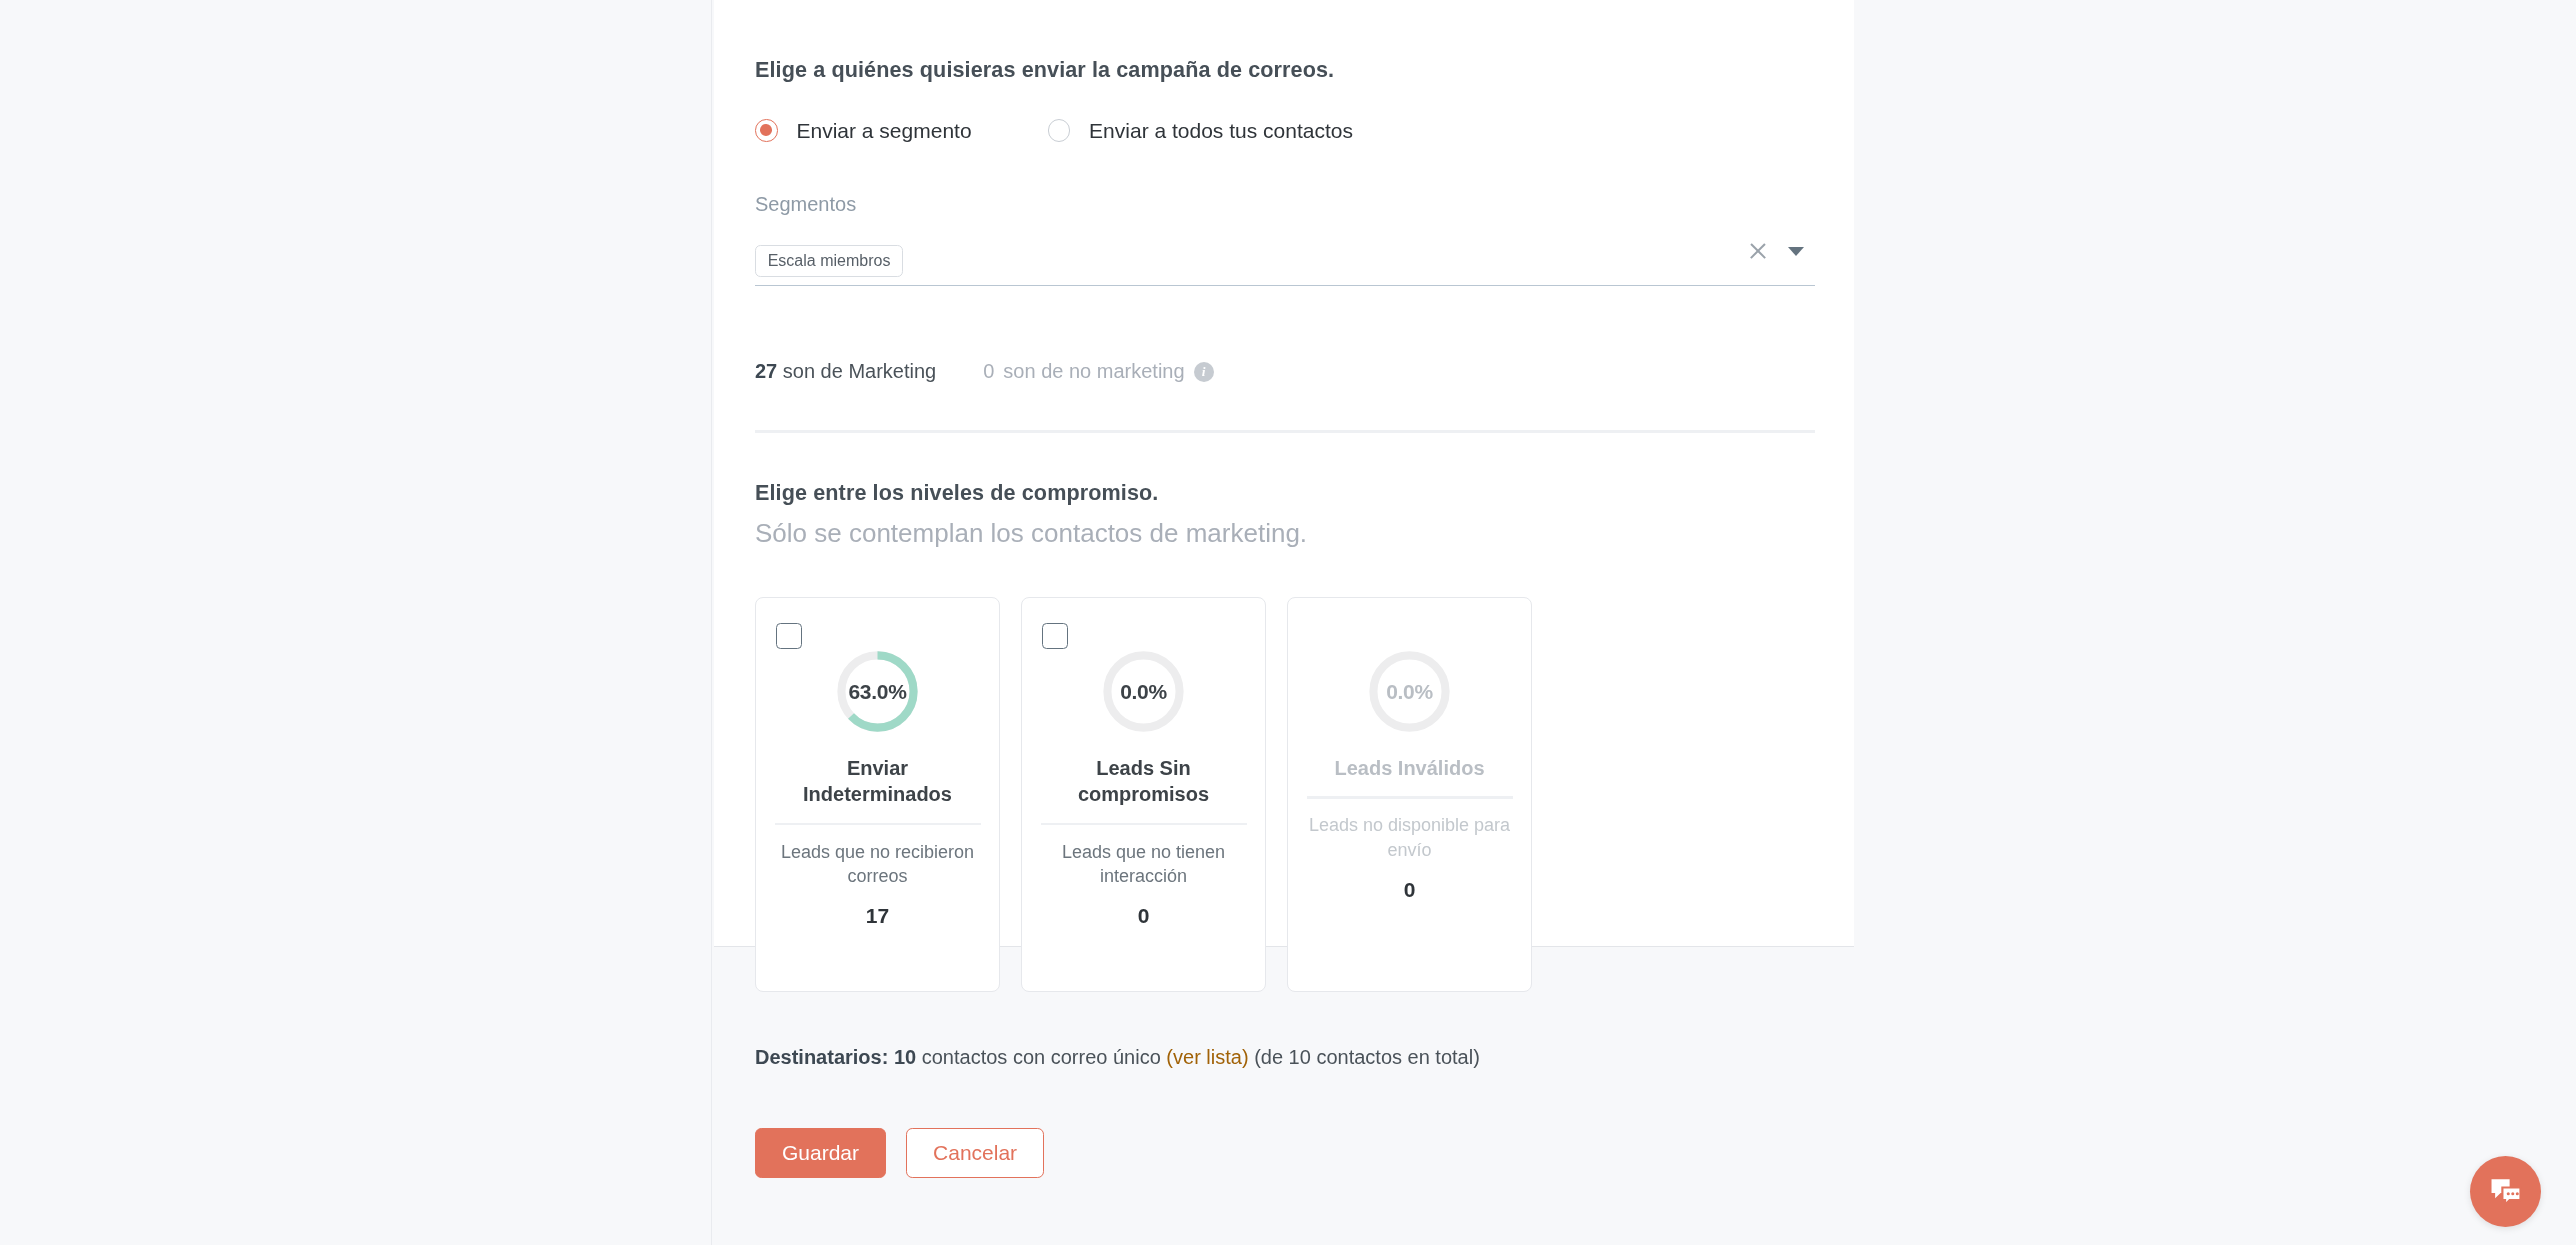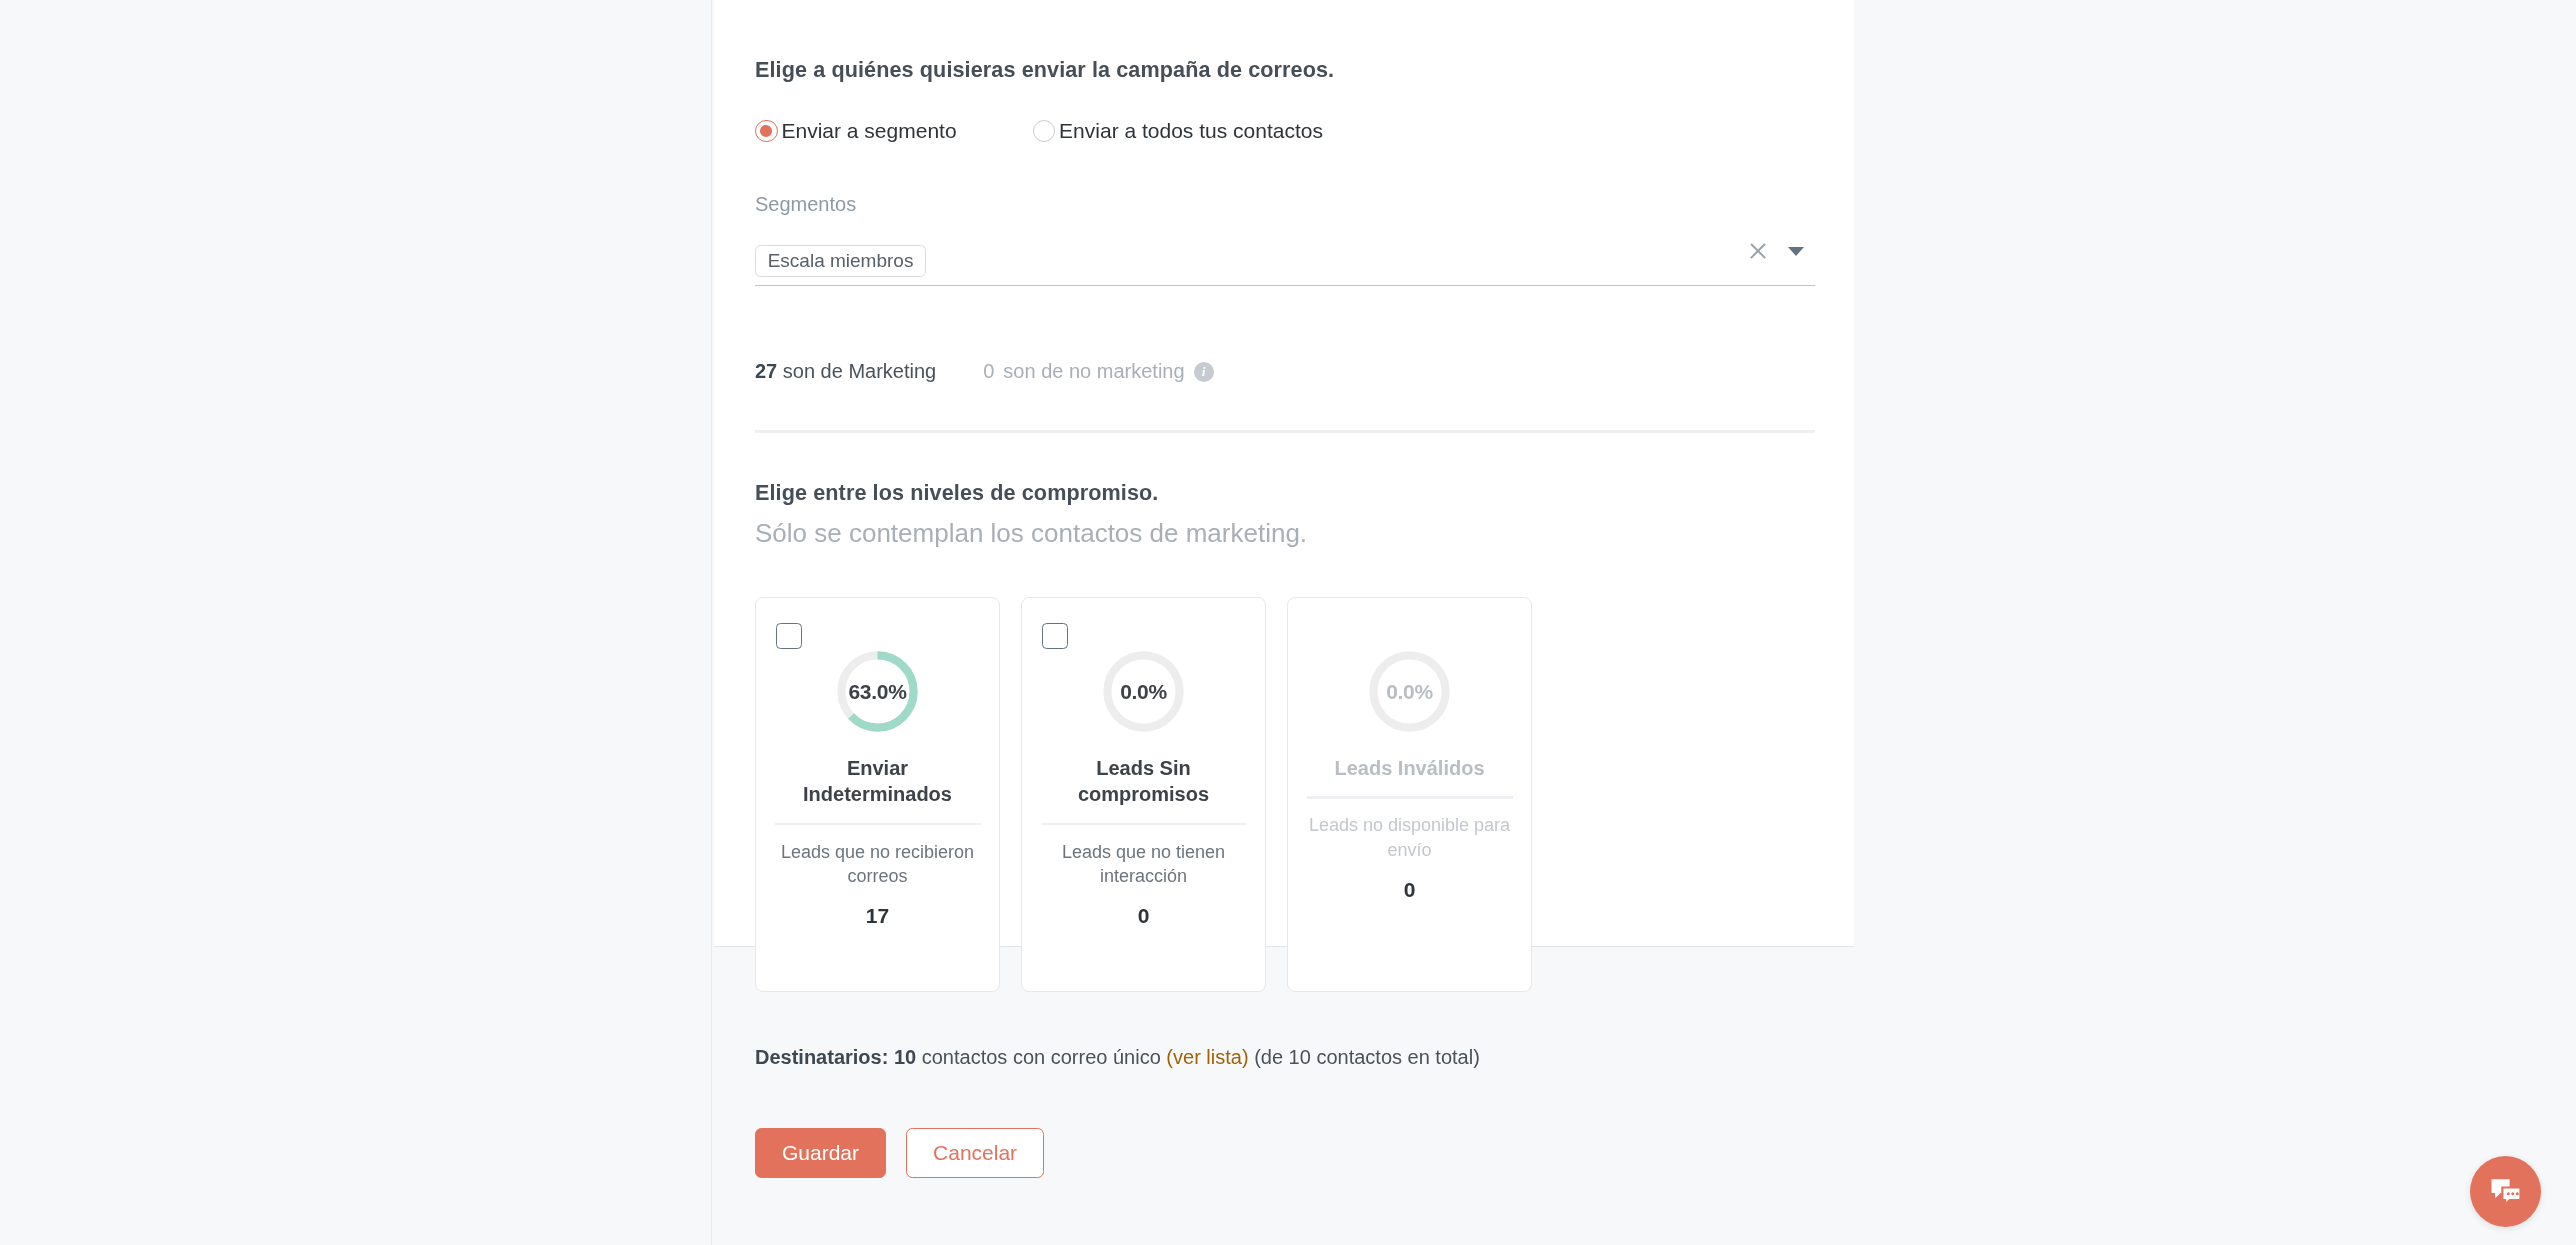--- a/index.html
+++ b/index.html
@@ -63,22 +63,21 @@
   }
 
   
   .radio-row {
     display: flex;
     align-items: center;
     gap: 76px;
   }
   .radio-opt {
     display: flex;
-    align-items: center;
-    gap: 4px;
+    gap: 19px;
     cursor: pointer;
   }
   .radio-mark {
     width: 22.5px; height: 22.5px;
     border-radius: 50%;
     border: 1.8px solid #c9ced4;
     background: #fff;
     flex: none;
     position: relative;
   }
@@ -112,21 +111,21 @@
     display: flex;
     align-items: center;
   }
   .chip {
     display: inline-flex;
     align-items: center;
     height: 32px;
     padding: 0 11.7px;
     border: 0.9px solid #d9dde2;
     border-radius: 5.4px;
-    font-size: 19px;
+    font-size: 16px;
     color: #575f67;
     background: #fff;
   }
   .select-actions {
     position: absolute;
     right: 10.8px;
     top: 5.4px;
     display: flex;
     align-items: center;
     gap: 20px;

